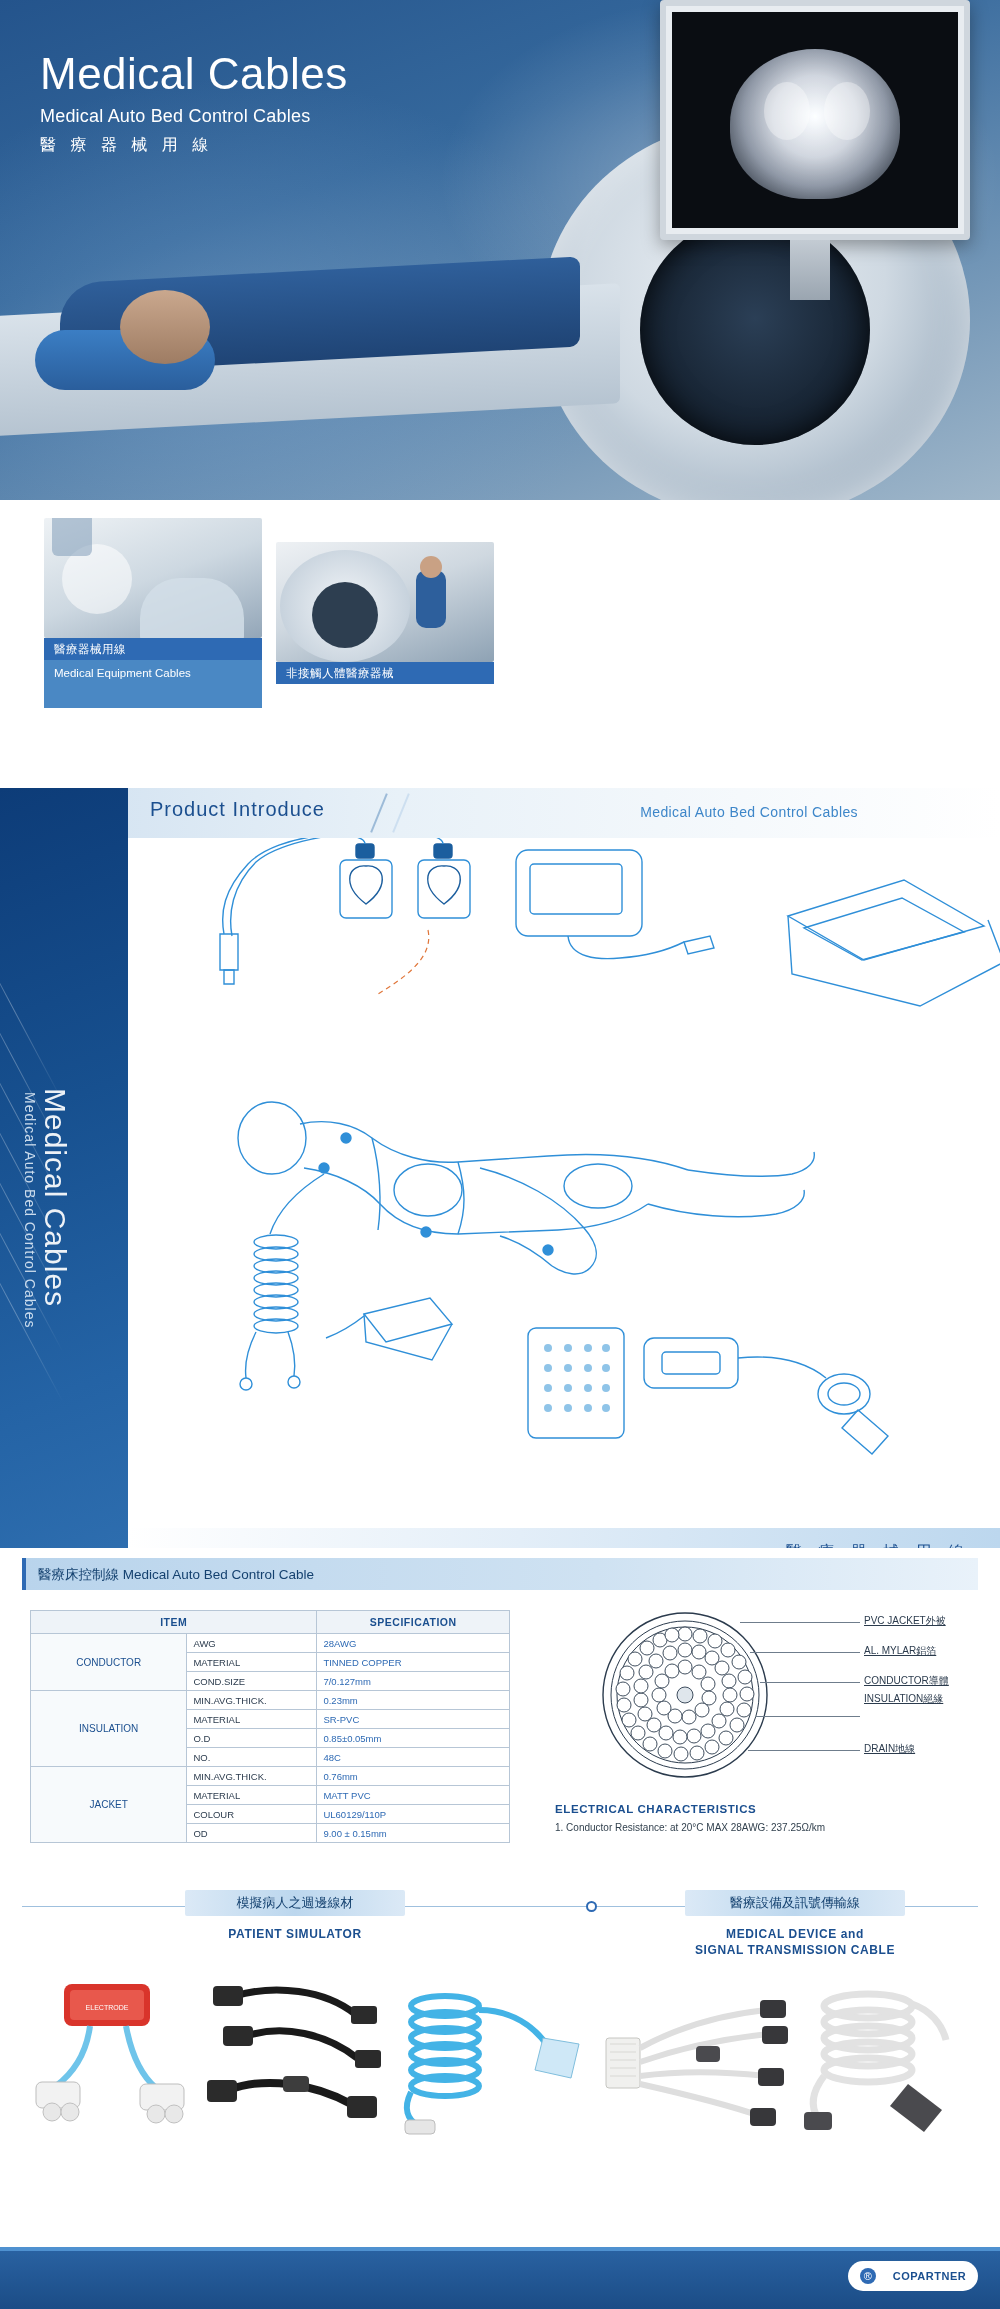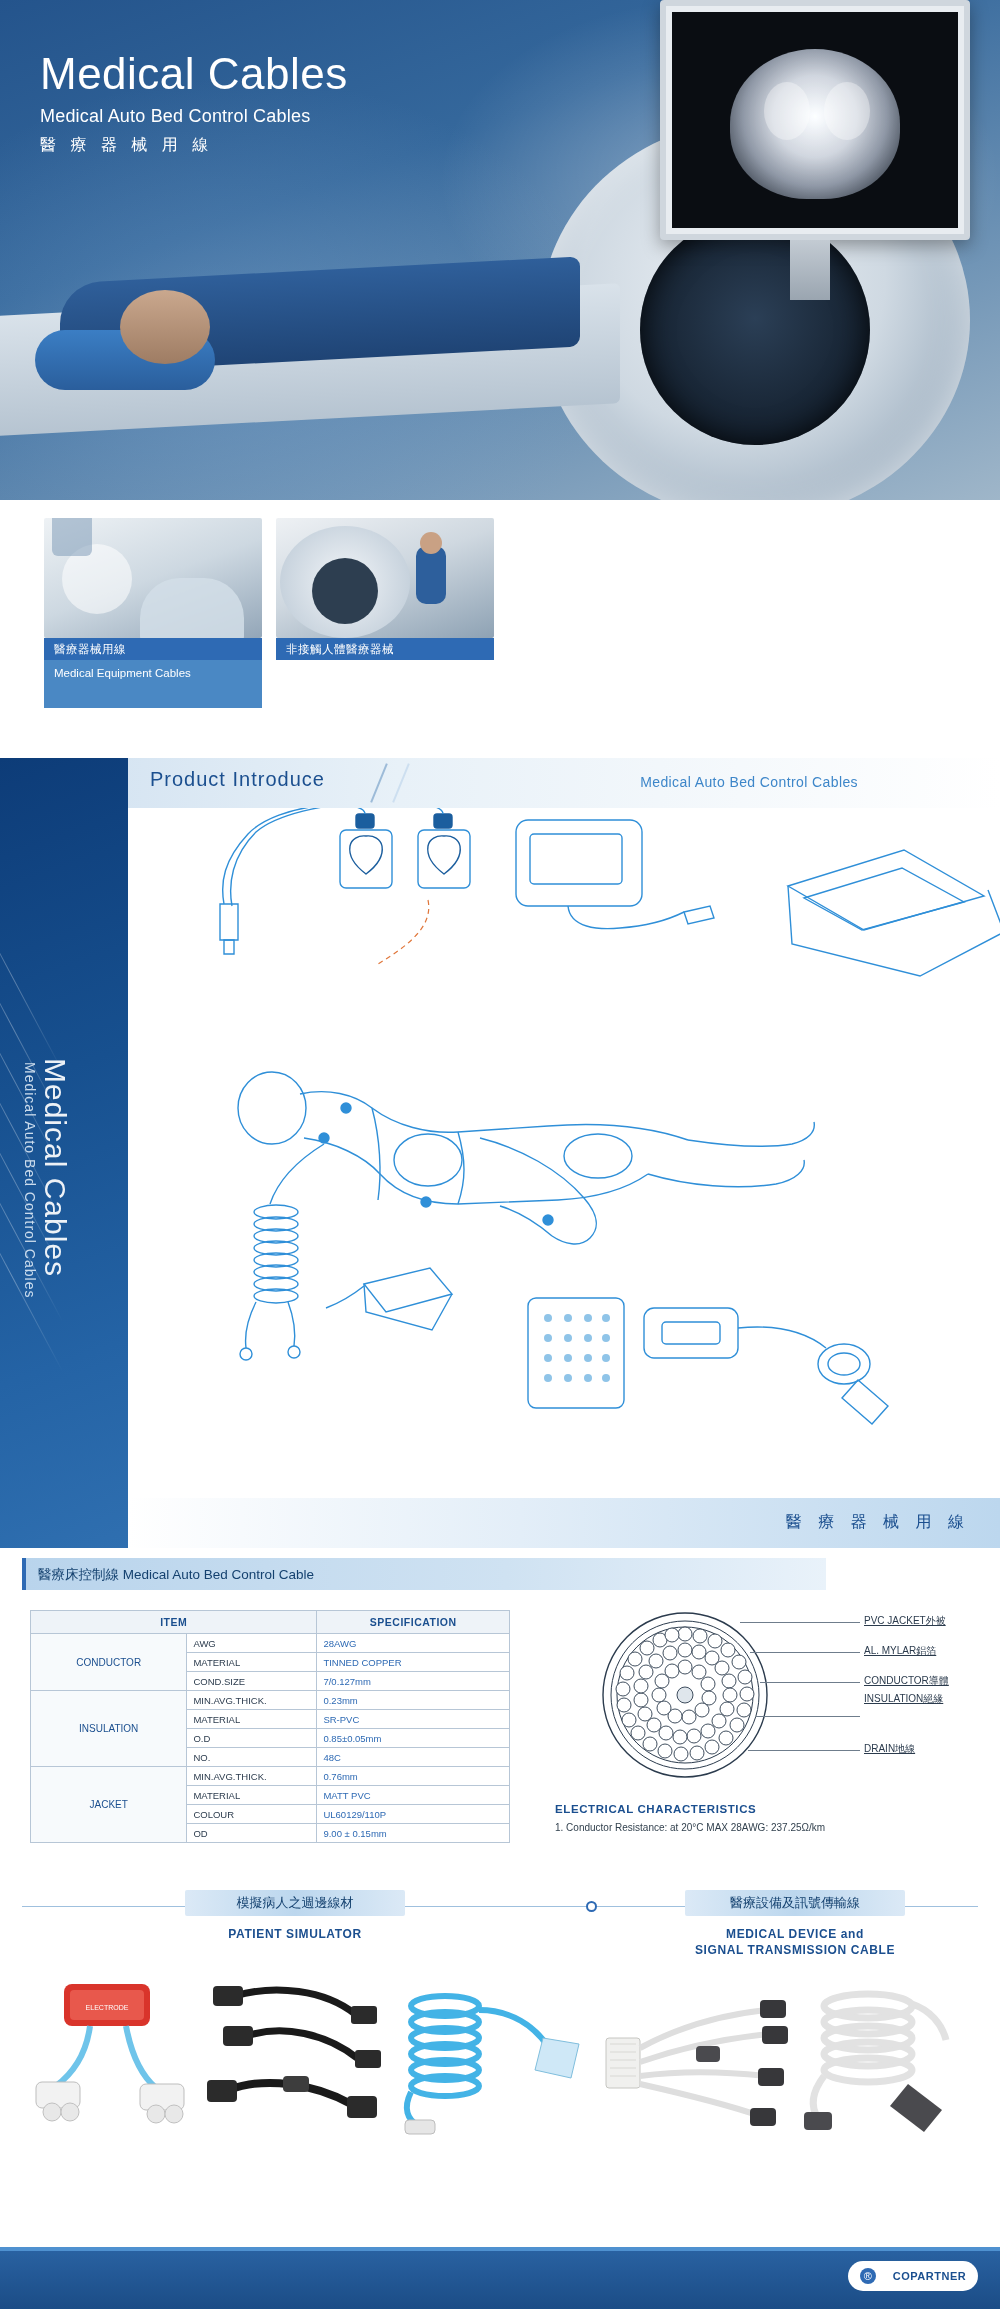--- a/index.html
+++ b/index.html
@@ -86,21 +86,21 @@
   .hdr-text { position:absolute; left:40px; top:52px; color:#fff; }
   .hdr-title { font-size:44px; font-weight:400; letter-spacing:0.5px; line-height:1; }
   .hdr-sub { font-size:18px; font-weight:400; margin-top:10px; letter-spacing:0.2px; }
   .hdr-cn { font-size:16px; margin-top:8px; letter-spacing:5px; }
 
   
   .cat-strip {
     position:absolute; top:500px; left:0; width:1000px; height:250px;
     background:#ffffff;
   }
-  .cats { display:flex; gap:14px; padding:18px 44px 0 44px; }
+  .cats { display:flex; gap:14px; padding:18px 44px 0 44px;align-items:center; }
   .cat { width:218px; }
   .cat-img {
     width:100%; height:120px; border-radius:2px;
     background:linear-gradient(170deg,#dfe6ec,#b9c6d3);
     position:relative; overflow:hidden;
   }
   .cat-img.c1 { background:linear-gradient(160deg,#eef2f5 0%,#cdd8e1 50%,#93a6b8 100%); }
   .cat-img.c2 { background:linear-gradient(160deg,#e4eaf0 0%,#a9bdd0 55%,#5d7fa2 100%); }
   .cat-img.c3 { background:linear-gradient(160deg,#f2f4f6 0%,#d5dde4 40%,#7b8ea0 100%); }
   .cat-img.c4 { background:linear-gradient(160deg,#eef1f4 0%,#cfd8e0 45%,#8ea2b4 100%); }
@@ -109,21 +109,21 @@
     height:22px; background:#2e6ab4; color:#fff;
     font-size:11.5px; line-height:22px; padding:0 10px; letter-spacing:0.5px;
   }
   .cat-en {
     background:#4a88c4; color:#fff; font-size:11.5px; padding:6px 10px 10px 10px;
     line-height:1.35; min-height:48px;
   }
 
   
   .prod {
-    position:absolute; top:758px; left:0; width:882px; height:790px;
+    position:absolute; top:788px; left:0; width:882px; height:790px;
     background:#ffffff;
     padding-left:28px;
   }
   .prod-band {
     position:absolute; left:0; top:0; width:1000px; height:50px;
     background:linear-gradient(90deg,#cfe0f0 0%,#e8f1f8 40%,#ffffff 100%);
   }
   .prod-left-rail {
     position:absolute; left:0; top:0; width:128px; height:790px;
     background:linear-gradient(160deg,#0d3c78 0%,#17508f 40%,#2463a5 75%,#2f6fb0 100%);
@@ -168,21 +168,21 @@
   }
   .prod-footer span {
     position:absolute; right:30px; top:14px; color:#1b4f8f; font-size:16px; letter-spacing:6px;
   }
 
   
   .spec {
     position:absolute; top:1548px; left:0; width:1000px; height:320px; background:#fff;
   }
   .spec-head {
-    position:absolute; left:22px; top:10px; width:804px; height:32px;
+    position:absolute; left:22px; top:10px; width:956px; height:32px;
     background:linear-gradient(90deg,#b9d4ec 0%,#cfe2f2 60%,#e9f2fa 100%);
     border-left:4px solid #2e6ab4;
   }
   .spec-head span { display:block; padding:8px 0 0 12px; font-size:13.5px; color:#14416f; }
   .spec-table {
     position:absolute; left:30px; top:62px; width:480px;
     border-collapse:collapse; font-size:9.5px; color:#2b3b4d;
   }
   .spec-table th {
     background:#eef3f8; border:1px solid #b7c6d6; color:#1b4f8f;

